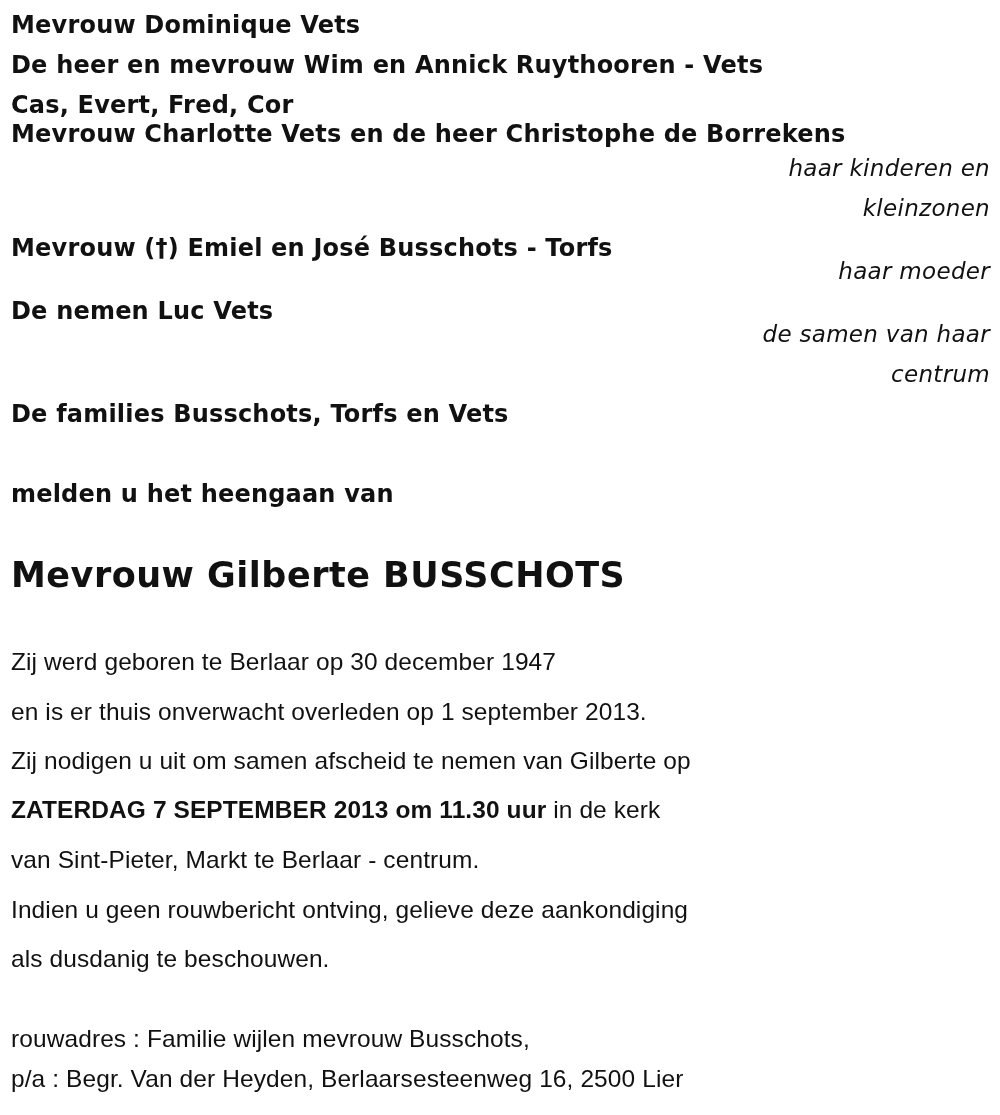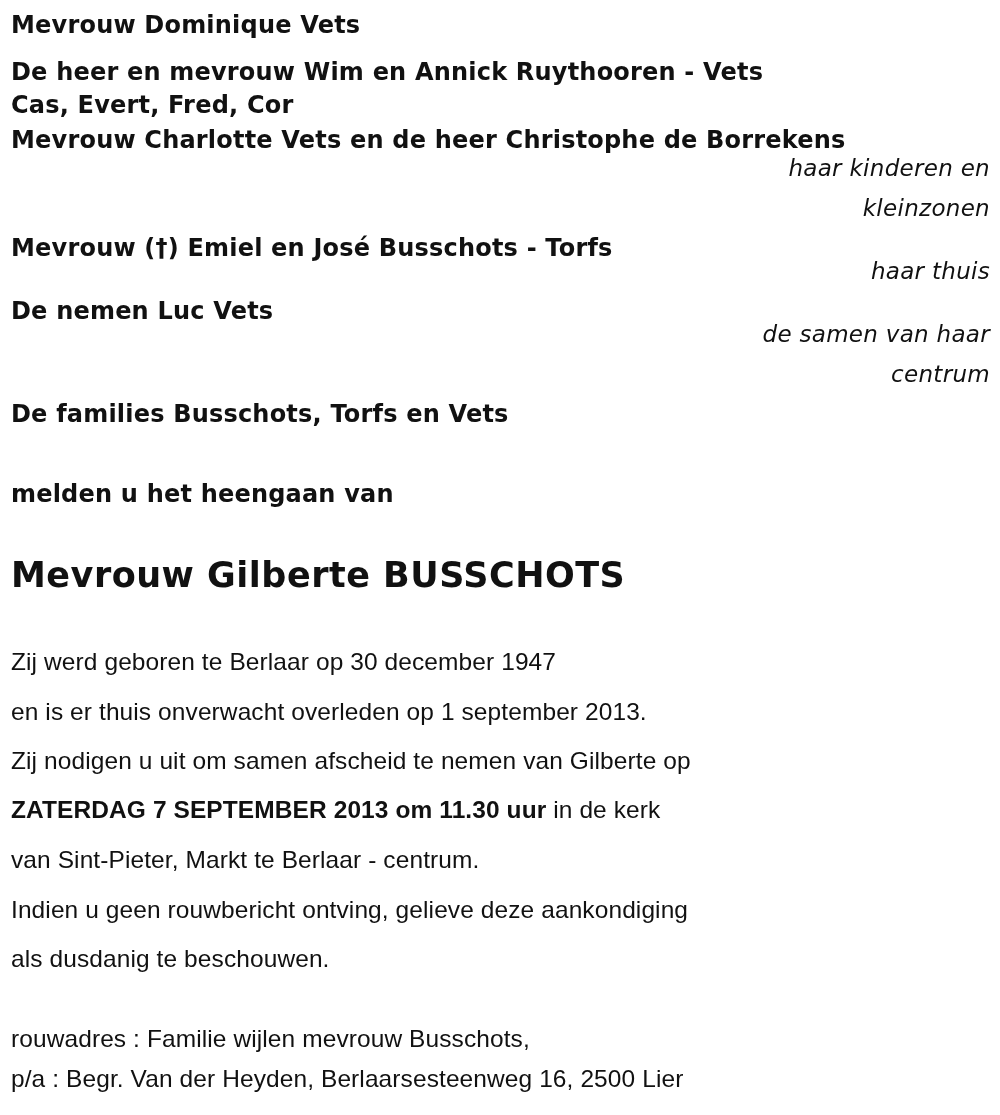--- a/index.html
+++ b/index.html
@@ -11,29 +11,29 @@
   .rel { position: absolute; right: 10px; font-size: 23px; line-height: 32px; font-style: italic; text-align: center; white-space: nowrap; letter-spacing: 0.3px; }
   .title { position: absolute; left: 11px; top: 553px; font-size: 35px; line-height: 44px; font-weight: bold; white-space: nowrap; letter-spacing: 0.5px; text-align: center; }
   .body-line { position: absolute; left: 11px; font-size: 24px; line-height: 32px; white-space: nowrap; font-family: "Liberation Sans", sans-serif; letter-spacing: 0.1px; transform: scaleX(1.02); transform-origin: left; }
   .bold { font-weight: bold; }
 </style>
 </head>
 <body>
 
 <div>
   <div class="line" style="top:9px">Mevrouw Dominique Vets</div>
-  <div class="line" style="top:56px">De heer en mevrouw Wim en Annick Ruythooren - Vets</div>
+  <div class="line" style="top:49px">De heer en mevrouw Wim en Annick Ruythooren - Vets</div>
   <div class="line" style="top:89px">Cas, Evert, Fred, Cor</div>
-  <div class="line" style="top:124px">Mevrouw Charlotte Vets en de heer Christophe de Borrekens</div>
+  <div class="line" style="top:118px">Mevrouw Charlotte Vets en de heer Christophe de Borrekens</div>
 
   <div class="rel" style="top:152px">haar kinderen en</div>
   <div class="rel" style="top:192px">kleinzonen</div>
 
   <div class="line" style="top:232px">Mevrouw (†) Emiel en José Busschots - Torfs</div>
-  <div class="rel" style="top:255px">haar thuis</div>
+  <div class="rel" style="top:255px">haar moeder</div>
 
   <div class="line" style="top:295px">De nemen Luc Vets</div>
   <div class="rel" style="top:318px">de samen van haar</div>
   <div class="rel" style="top:358px">centrum</div>
 
   <div class="line" style="top:398px">De families Busschots, Torfs en Vets</div>
 
   <div class="line" style="top:478px">melden u het heengaan van</div>
 
   <div class="title">Mevrouw Gilberte BUSSCHOTS</div>

